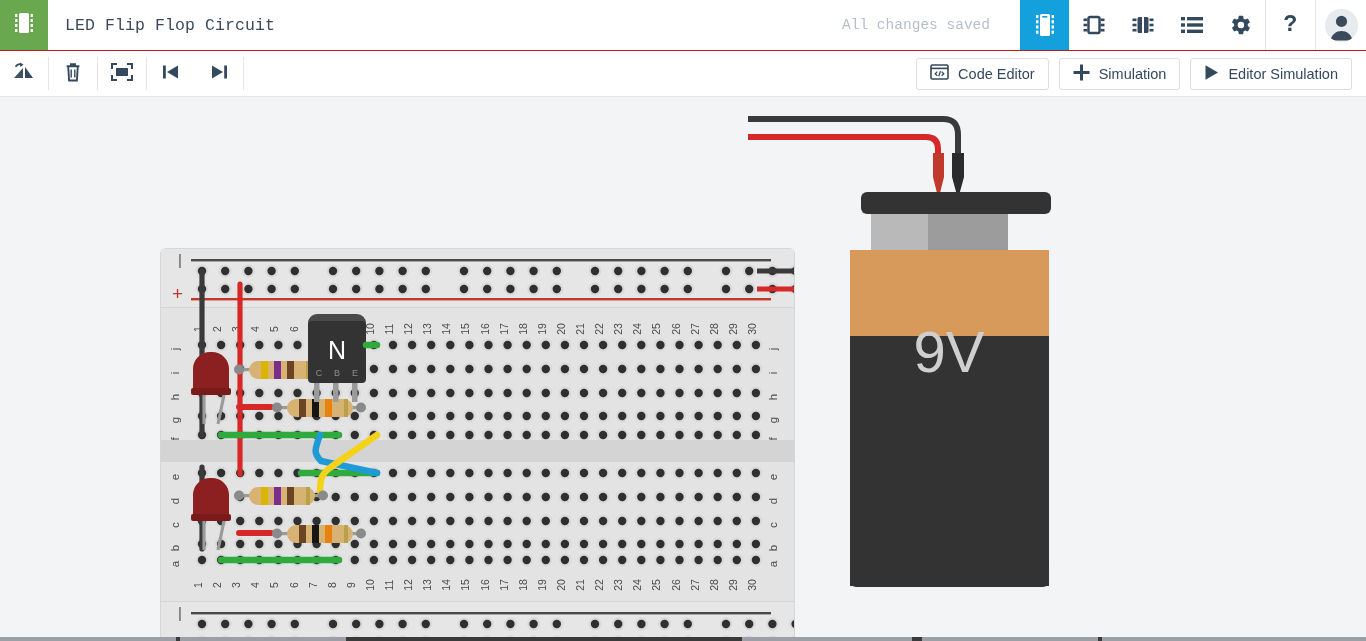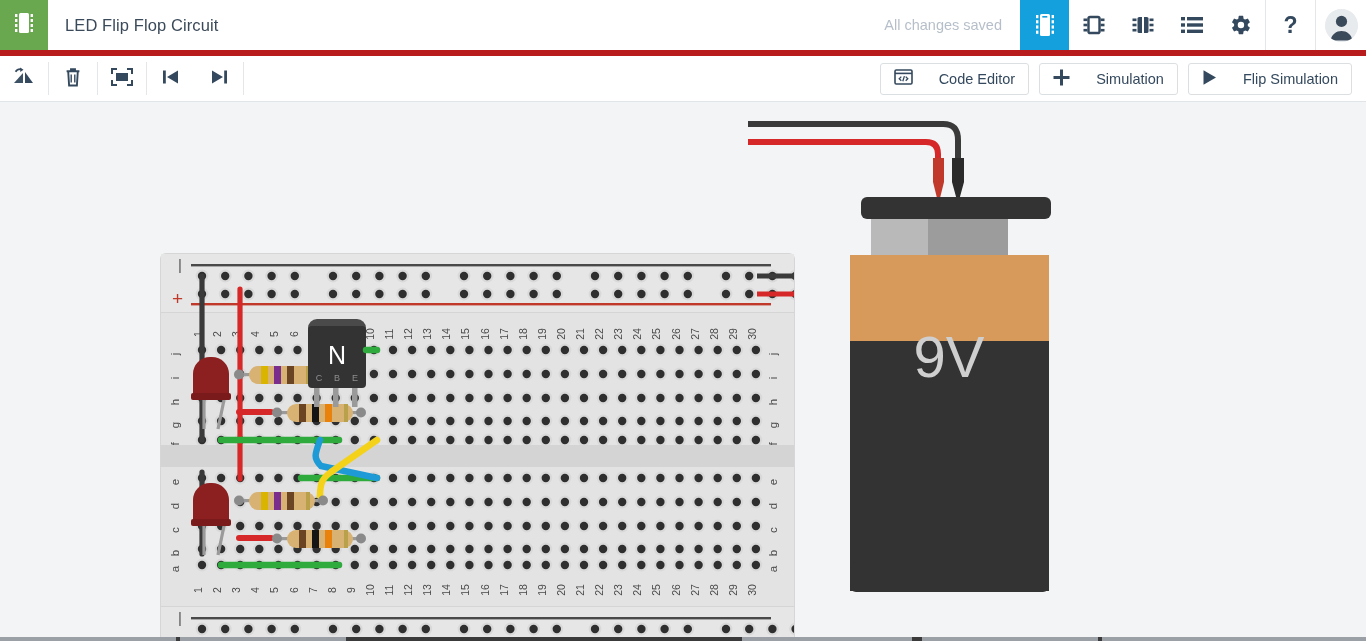--- a/index.html
+++ b/index.html
@@ -5,32 +5,32 @@
   html,body{margin:0;padding:0;}
   body{
     width:1366px;height:641px;overflow:hidden;
     background:#f2f4f5;
     font-family:"Liberation Sans", sans-serif;
     -webkit-font-smoothing:antialiased;
   }
   
   .topbar{
     height:50px;background:#ffffff;display:flex;align-items:stretch;
-    border-bottom:6px solid #b91c1c;position:relative;
+    border-bottom:1px solid #b91c1c;position:relative;font-family:Liberation Mono, monospace;
   }
   .app-logo{
     width:48px;height:50px;background:#6aa84f;display:flex;align-items:center;justify-content:center;
     flex:0 0 48px;cursor:pointer;
   }
   .title-wrap{display:flex;align-items:center;padding-left:17px;flex:1 1 auto;}
   .doc-title{
     font-size:16.5px;color:#3b4a5a;font-weight:normal;letter-spacing:.1px;cursor:text;
   }
   .save-status{
-    display:flex;align-items:center;color:#b6bfc9;font-size:14.5px;padding-right:18px;
+    display:flex;align-items:center;color:#b6bfc9;font-size:14.5px;padding-right:30px;
     white-space:nowrap;
   }
   .topicons{display:flex;align-items:stretch;}
   .ticon{
     width:49px;display:flex;align-items:center;justify-content:center;cursor:pointer;color:#34495e;
   }
   .ticon.active{background:#14a0dd;color:#ffffff;}
   .ticon.sep{border-left:1px solid #e4e7e9;}
   .avatar-cell{
     width:50px;display:flex;align-items:center;justify-content:center;border-left:1px solid #e4e7e9;cursor:pointer;
@@ -44,21 +44,21 @@
     display:flex;align-items:stretch;
   }
   .tb-left{display:flex;align-items:stretch;}
   .tb-btn{
     width:48px;display:flex;align-items:center;justify-content:center;color:#34495e;cursor:pointer;
   }
   .tb-div{width:1px;background:#e4e7e9;margin:6px 0;}
   .tb-spacer{flex:1 1 auto;}
   .tb-right{display:flex;align-items:center;padding-right:14px;gap:10px;}
   .pill{
-    display:flex;align-items:center;gap:26px;height:30px;padding:0 13px;
+    display:flex;align-items:center;gap:9px;height:30px;padding:0 13px;
     border:1px solid #dcdfe2;border-radius:3px;background:#fff;color:#34495e;
     font-size:14.5px;cursor:pointer;white-space:nowrap;
   }
   
   .canvas{
     position:relative;width:1366px;height:545px;background:#f2f4f5;overflow:hidden;
   }
   
   .breadboard{
     position:absolute;left:161px;top:152px;width:633px;height:410px;
@@ -259,21 +259,21 @@
       </span>
       <span>Simulation</span>
     </div>
 
     <div class="pill">
       <span>
         <svg width="15" height="17" viewBox="0 0 15 17" fill="#34495e">
           <path d="M1.5 1.2v14.6L14 8.5z"></path>
         </svg>
       </span>
-      <span>Flip Simulation</span>
+      <span>Editor Simulation</span>
     </div>
   </div>
 </div>
 
 <div class="canvas">
 
   <div class="breadboard">
     <svg width="633" height="410" viewBox="0 0 633 410">
       <defs>
         <g id="holepair">

